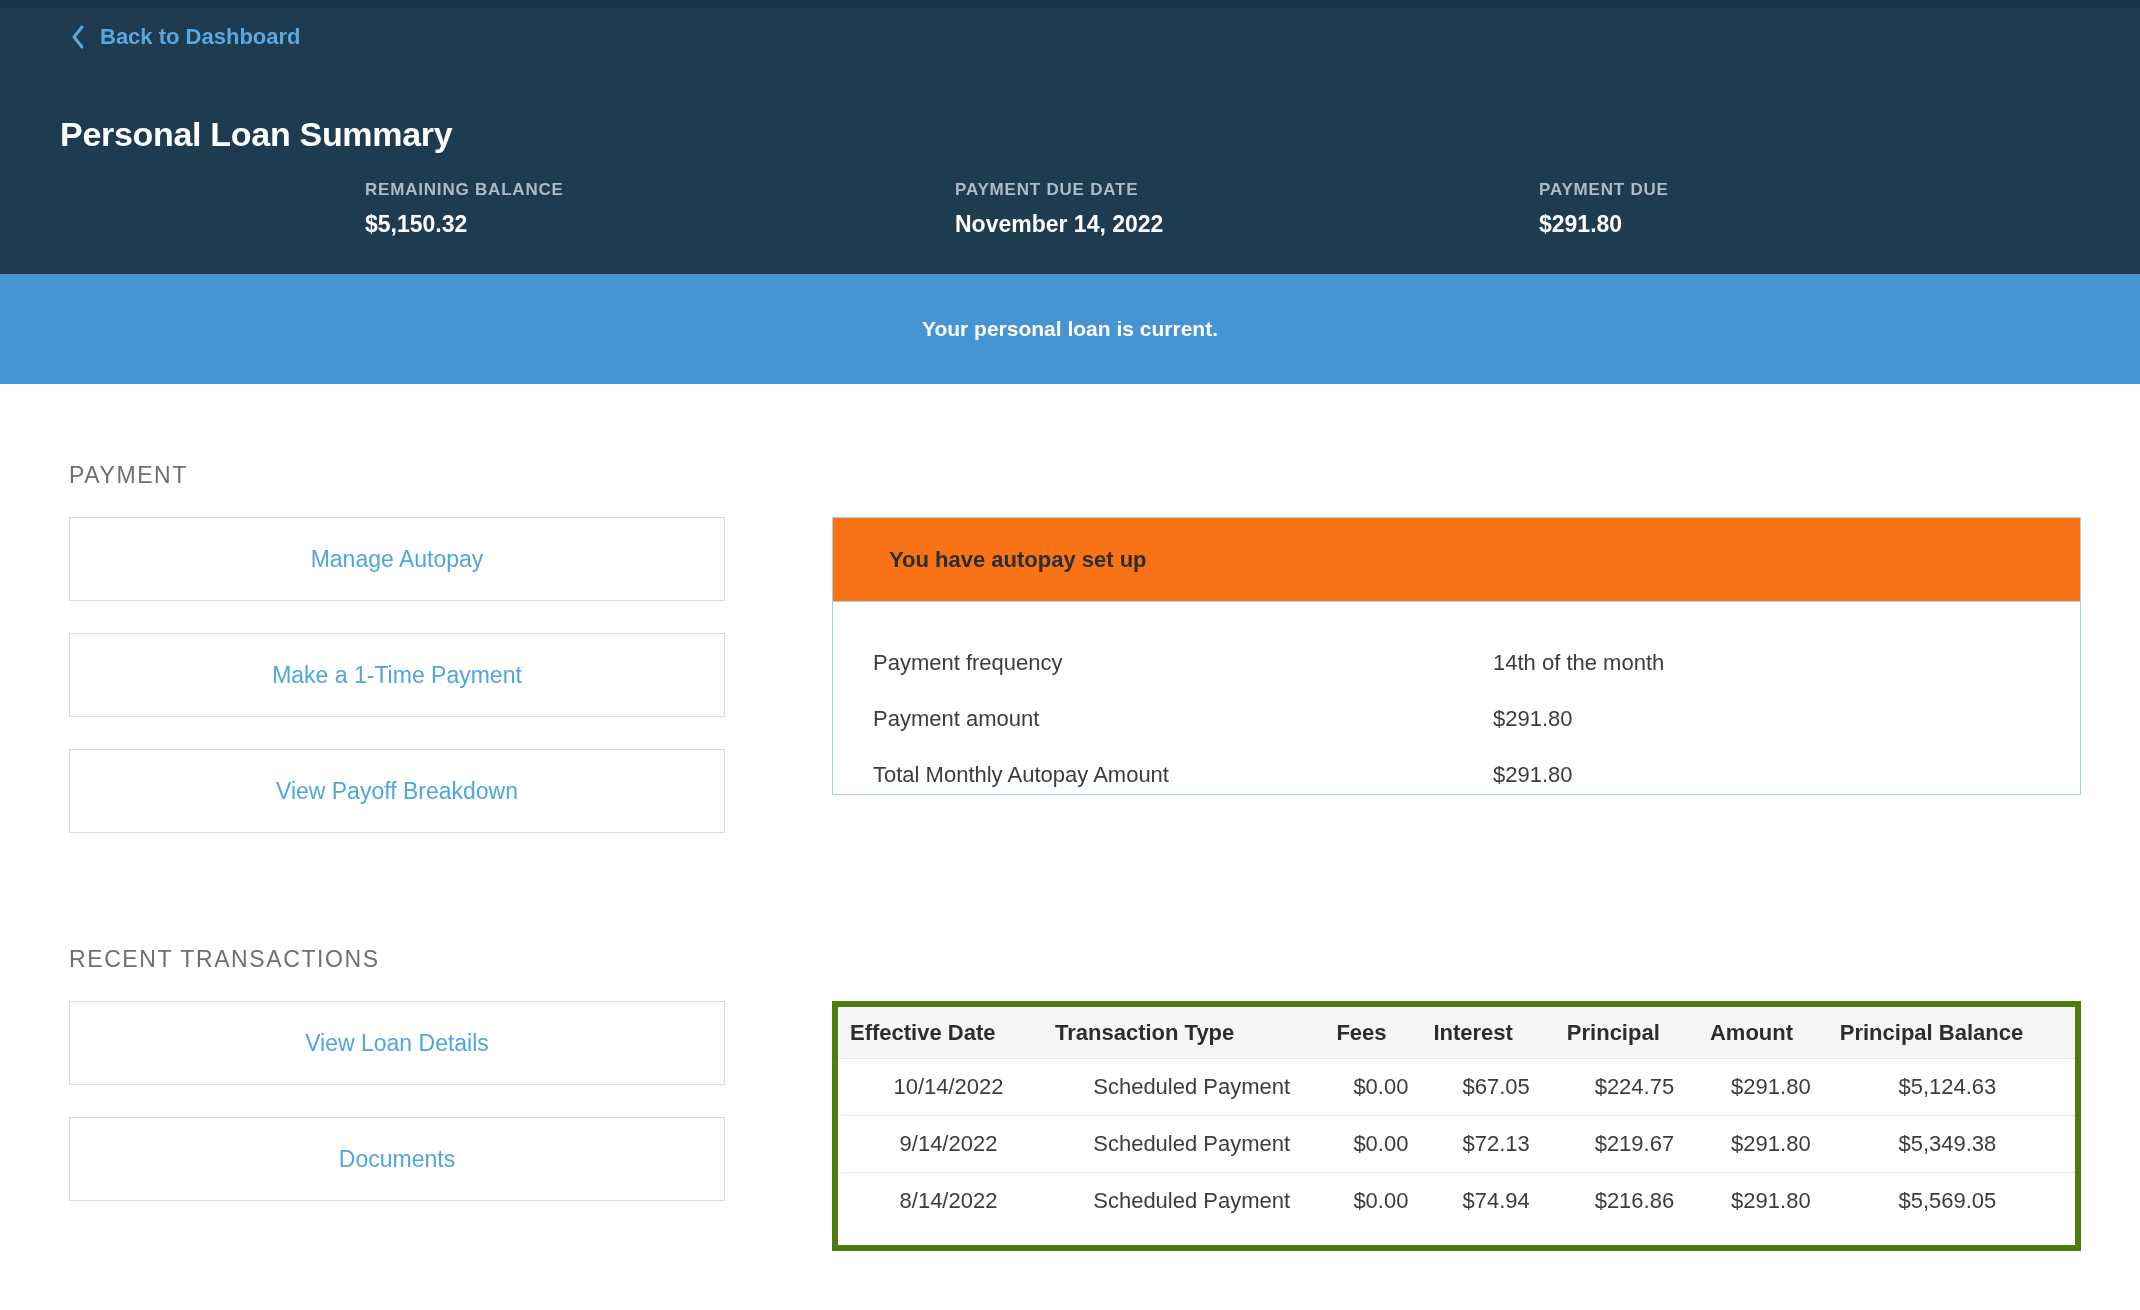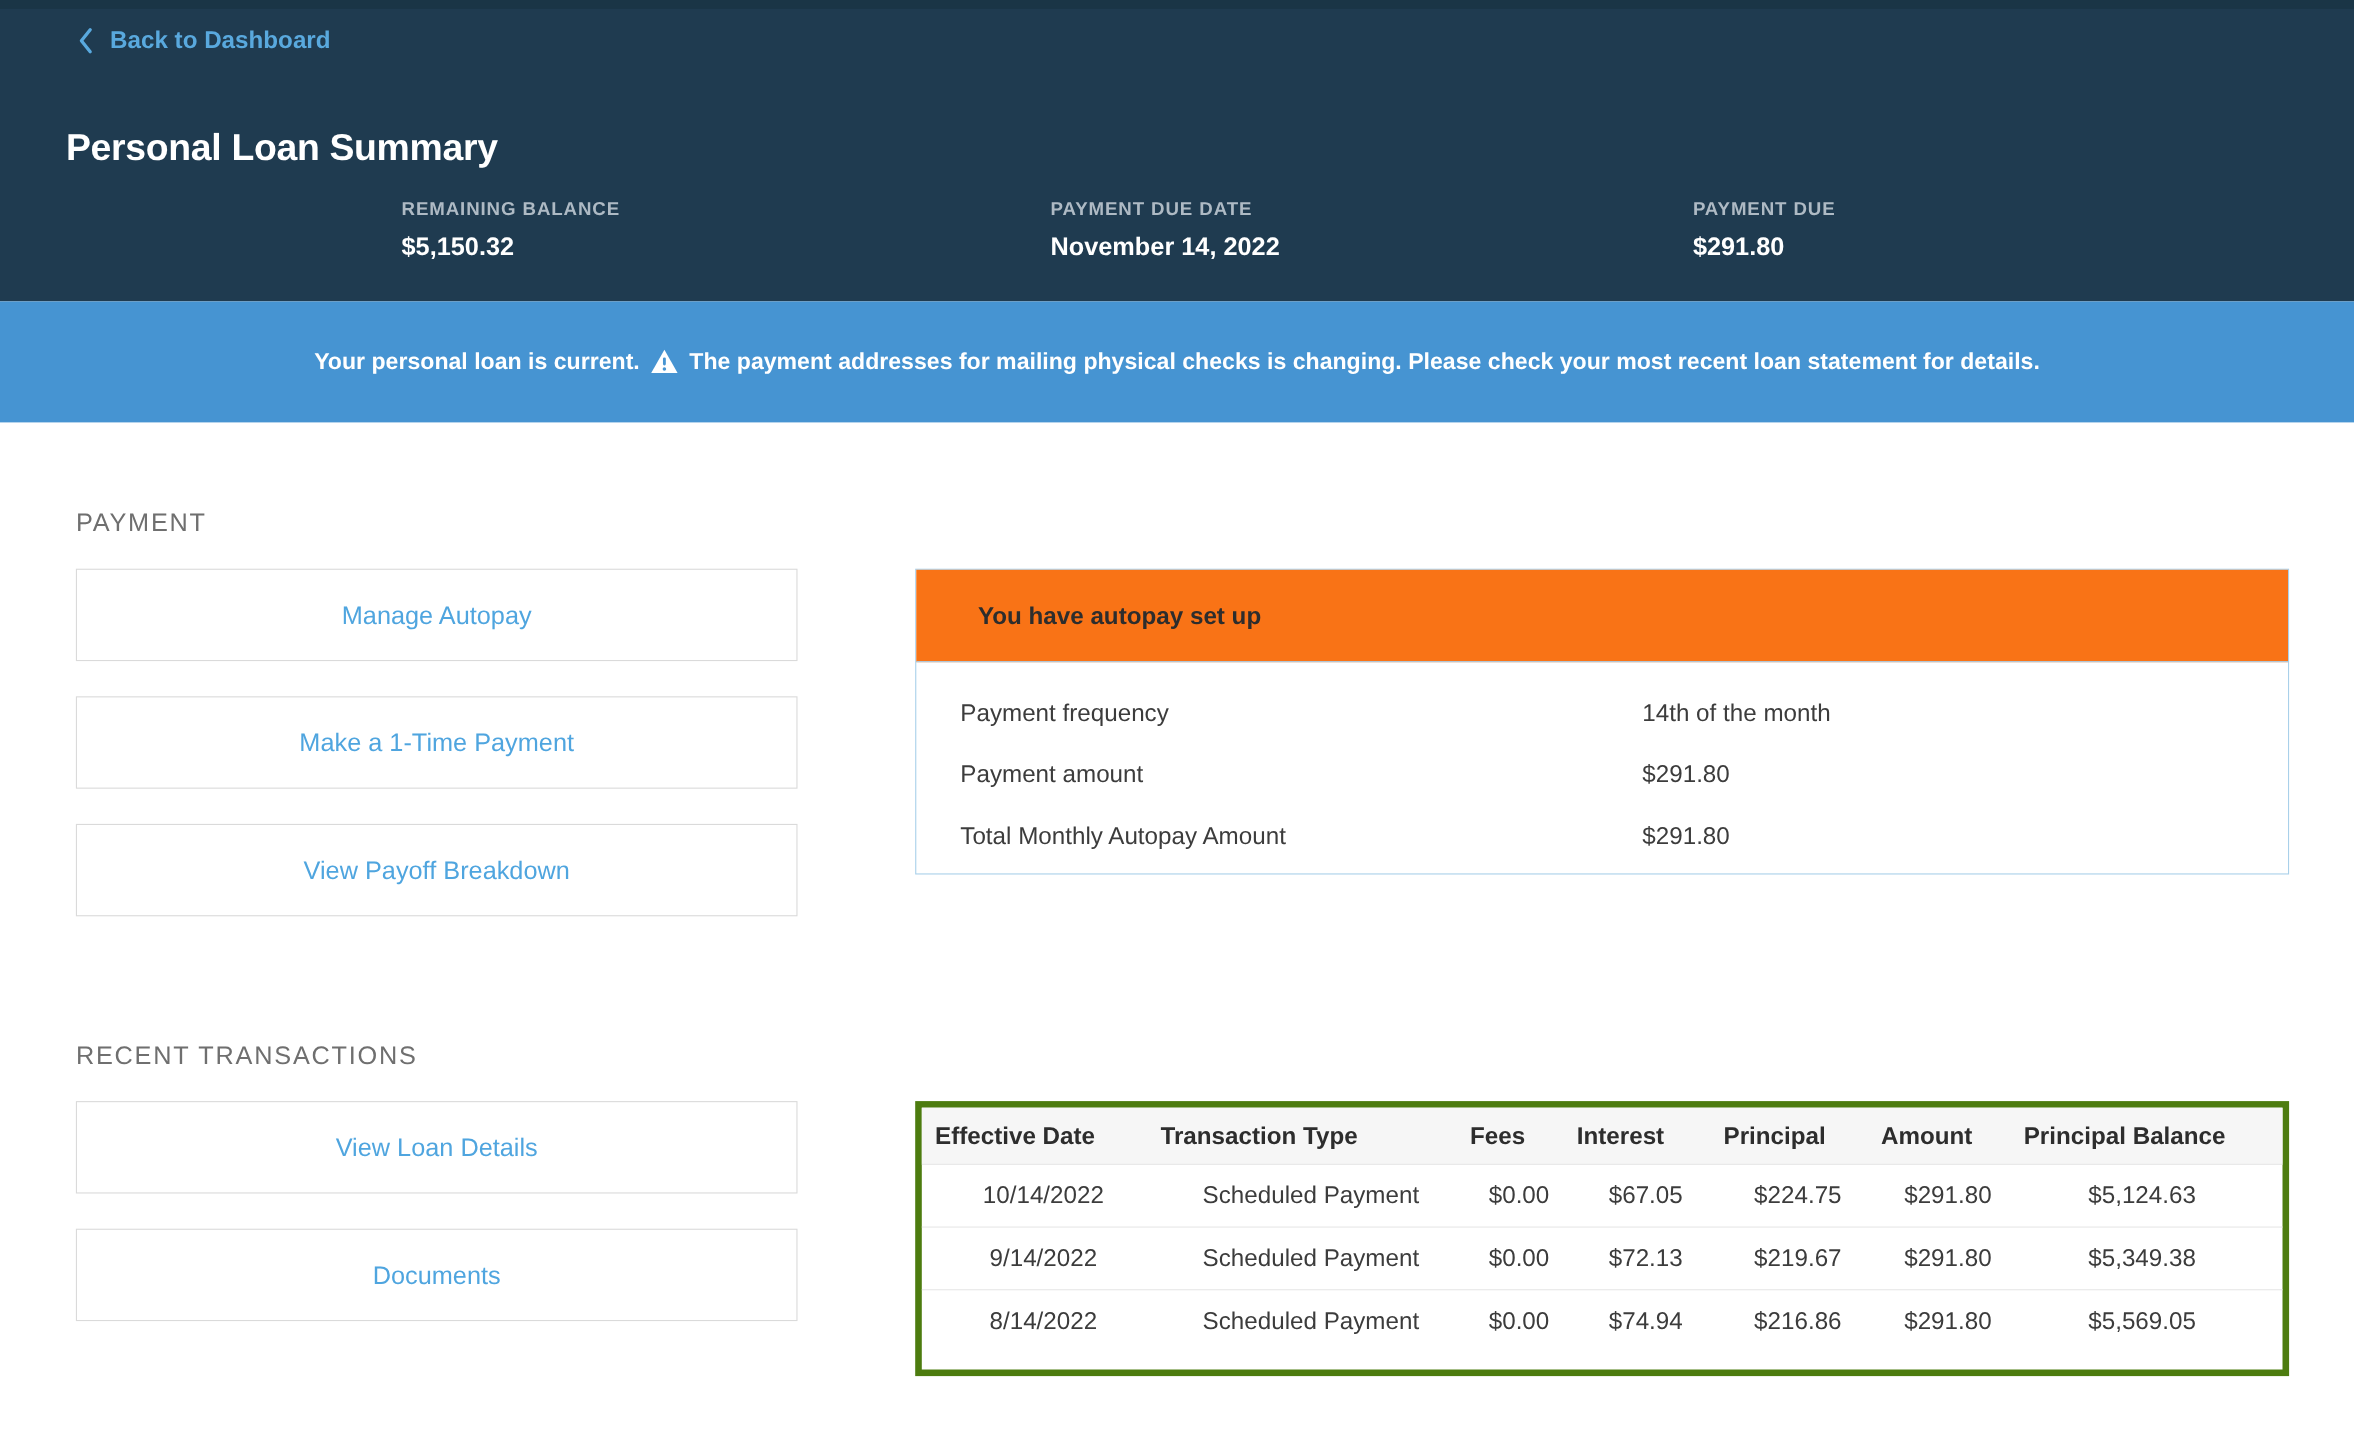--- a/index.html
+++ b/index.html
@@ -141,21 +141,21 @@
     align-items: center;
     padding-left: 56px;
     color: #2d2d2d;
     font-size: 22px;
     font-weight: 700;
   }
   .autopay-body { padding: 18px 0 0 40px; }
   .autopay-row {
     height: 56px;
     display: flex;
-    align-items: center;
+    align-items: flex-end;
     font-size: 22px;
   }
   .autopay-row .a-label { flex: 0 0 620px; color: #3c3c3c; }
   .autopay-row .a-value { color: #3c3c3c; }
 
   
   .tx-table {
     position: absolute;
     left: 832px; top: 1001px;
     width: 1249px; height: 250px;
@@ -221,30 +221,20 @@
       </div>
       <div class="stat stat-3">
         <div class="stat-label">PAYMENT DUE</div>
         <div class="stat-value">$291.80</div>
       </div>
     </div>
   </div>
 
   <div class="banner">
     <div class="banner-line">Your personal loan is current.</div>
-    <div class="banner-line">
-      <span class="warning-icon">
-        <svg width="26" height="23" viewBox="0 0 26 23">
-          <path d="M13 1 L25 22 H1 Z" fill="#ffffff"></path>
-          <rect x="11.7" y="8" width="2.6" height="7.2" rx="1.2" fill="#4694d2"></rect>
-          <circle cx="13" cy="18.4" r="1.6" fill="#4694d2"></circle>
-        </svg>
-      </span>
-      <span>The payment addresses for mailing physical checks is changing. Please check your most recent loan statement for details.</span>
-    </div>
   </div>
 
   <div class="section-label label-payment">PAYMENT</div>
 
   <button class="action-btn btn-autopay">Manage Autopay</button>
   <button class="action-btn btn-onetime">Make a 1-Time Payment</button>
   <button class="action-btn btn-payoff">View Payoff Breakdown</button>
 
   <div class="autopay-card">
     <div class="autopay-head">You have autopay set up</div>

